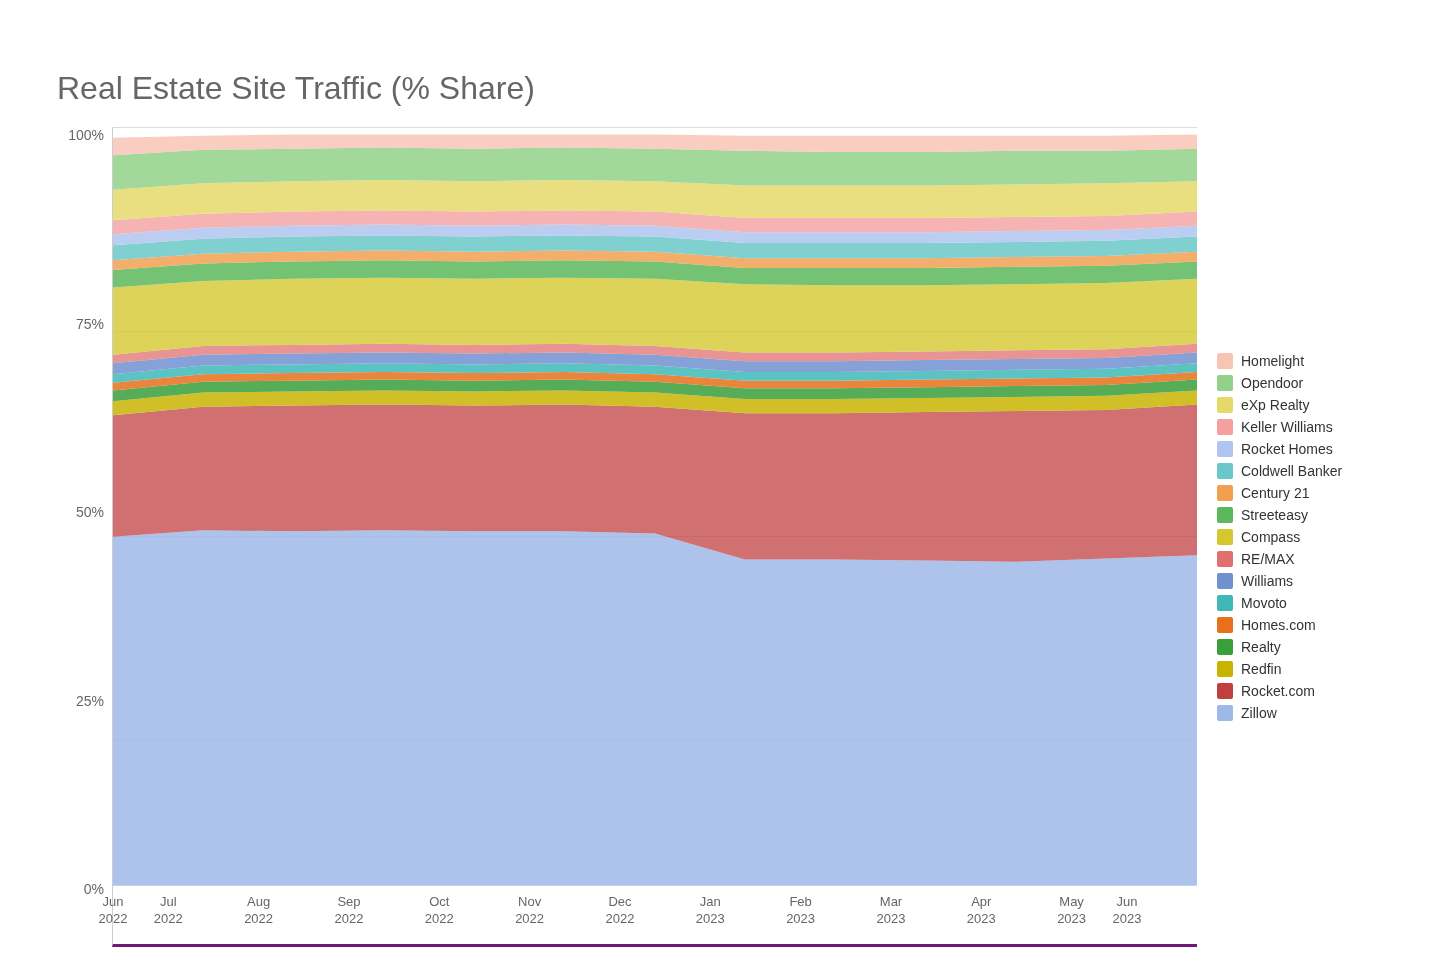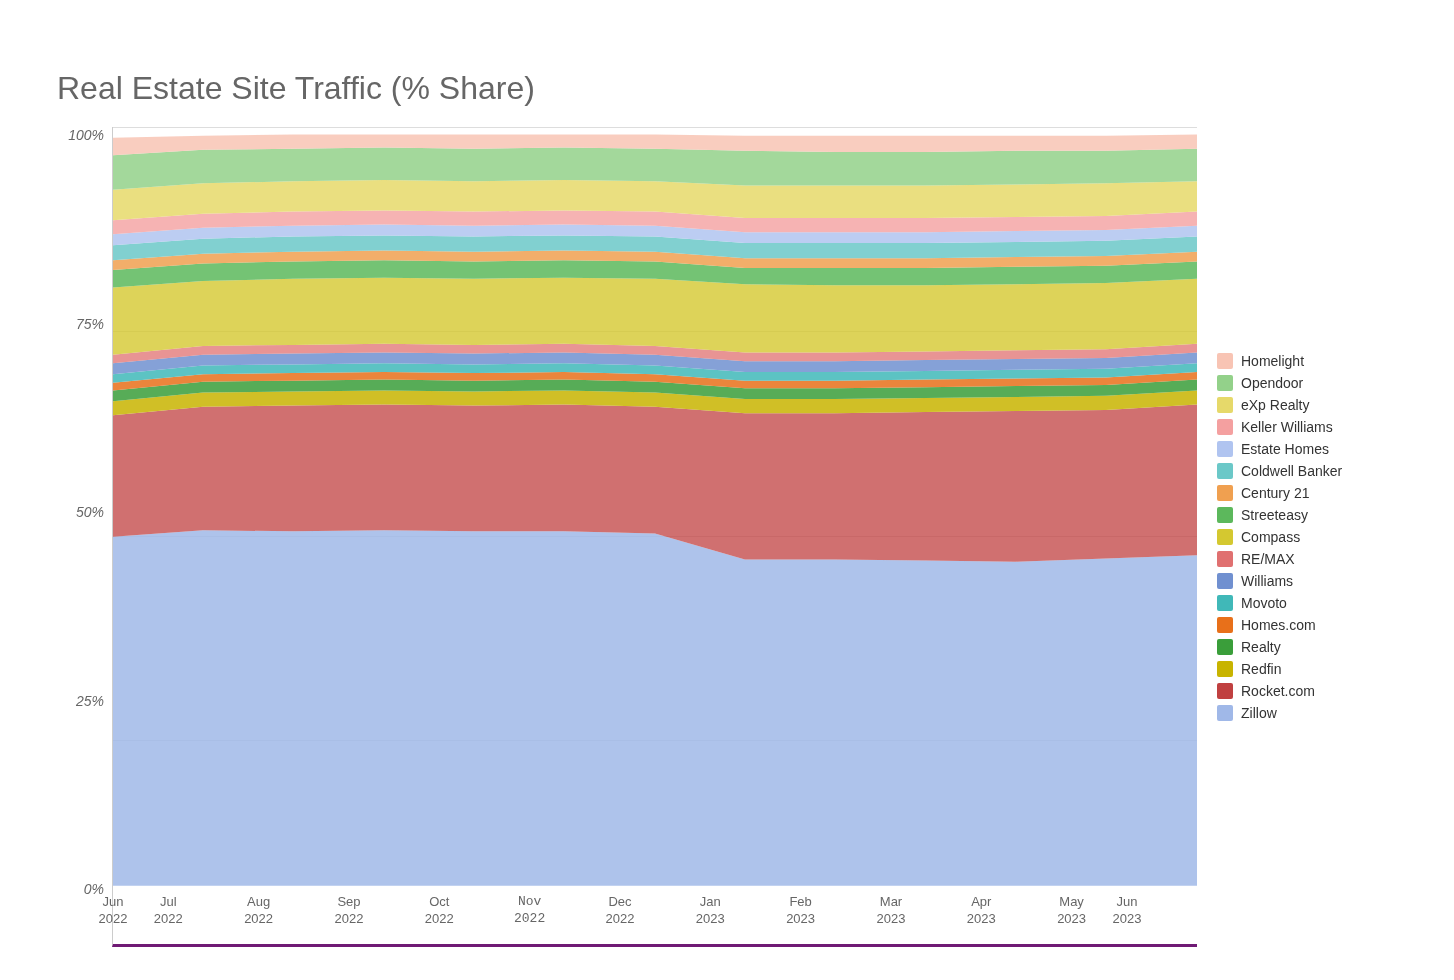--- a/index.html
+++ b/index.html
@@ -42,21 +42,20 @@
       flex-direction: column;
       justify-content: space-between;
       align-items: flex-end;
       padding-right: 8px;
       padding-bottom: 50px;
       padding-top: 0px;
     }
     .y-label {
       font-size: 14px;
       color: #666;
-      font-style: italic;
     }
     .legend {
       width: 200px;
       padding-left: 20px;
       display: flex;
       flex-direction: column;
       gap: 6px;
       justify-content: center;
     }
     .legend-item {
@@ -179,21 +178,21 @@
         <polygon points="0,26 83,21 166,20 250,19 333,20 416,19 500,20 583,22 666,23 750,23 833,22 916,22 1000,20
                   1000,7 916,8 833,8 750,8 666,8 583,8 500,7 416,7 333,7 250,7 166,7 83,8 0,10" fill="#f8c4b4" opacity="0.85"></polygon>
       </svg>
 
       <div class="x-labels">
         <div style="position:absolute; left:0%; transform:translateX(0);" class="x-label">Jun<br>2022</div>
         <div style="position:absolute; left:8.33%; transform:translateX(-50%);" class="x-label">Jul<br>2022</div>
         <div style="position:absolute; left:16.66%; transform:translateX(-50%);" class="x-label">Aug<br>2022</div>
         <div style="position:absolute; left:25%; transform:translateX(-50%);" class="x-label">Sep<br>2022</div>
         <div style="position:absolute; left:33.33%; transform:translateX(-50%);" class="x-label">Oct<br>2022</div>
-        <div style="position:absolute; left:41.66%; transform:translateX(-50%);font-family:Liberation Mono, monospace;" class="x-label">Nov<br>2022</div>
+        <div style="position:absolute; left:41.66%; transform:translateX(-50%);" class="x-label">Nov<br>2022</div>
         <div style="position:absolute; left:50%; transform:translateX(-50%);" class="x-label">Dec<br>2022</div>
         <div style="position:absolute; left:58.33%; transform:translateX(-50%);" class="x-label">Jan<br>2023</div>
         <div style="position:absolute; left:66.66%; transform:translateX(-50%);" class="x-label">Feb<br>2023</div>
         <div style="position:absolute; left:75%; transform:translateX(-50%);" class="x-label">Mar<br>2023</div>
         <div style="position:absolute; left:83.33%; transform:translateX(-50%);" class="x-label">Apr<br>2023</div>
         <div style="position:absolute; left:91.66%; transform:translateX(-50%);" class="x-label">May<br>2023</div>
         <div style="position:absolute; left:100%; transform:translateX(-100%);" class="x-label">Jun<br>2023</div>
       </div>
     </div>
 
@@ -209,21 +208,21 @@
       <div class="legend-item">
         <div class="legend-color" style="background:#e6d96a;"></div>
         <span>eXp Realty</span>
       </div>
       <div class="legend-item">
         <div class="legend-color" style="background:#f4a0a0;"></div>
         <span>Keller Williams</span>
       </div>
       <div class="legend-item">
         <div class="legend-color" style="background:#b0c4f0;"></div>
-        <span>Estate Homes</span>
+        <span>Rocket Homes</span>
       </div>
       <div class="legend-item">
         <div class="legend-color" style="background:#6bc8c8;"></div>
         <span>Coldwell Banker</span>
       </div>
       <div class="legend-item">
         <div class="legend-color" style="background:#f0a050;"></div>
         <span>Century 21</span>
       </div>
       <div class="legend-item">

